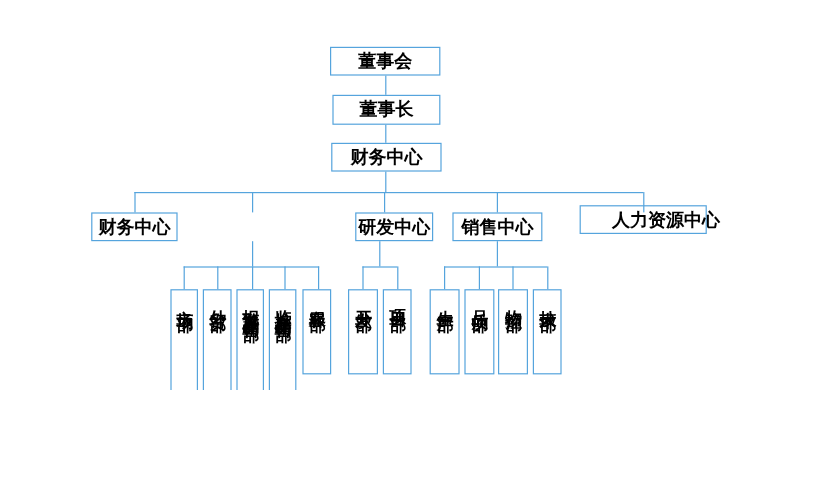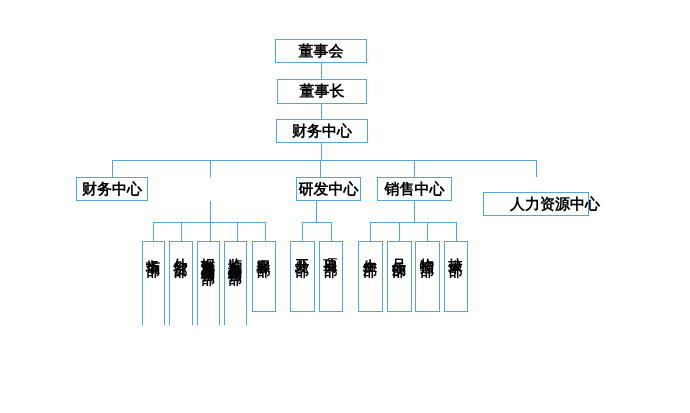--- a/index.html
+++ b/index.html
@@ -66,21 +66,21 @@
 
   <div class="node hbox" style="left:76px; top:177px; width:72px; height:24px;">
     <span>财务中心</span>
   </div>
   <div class="node hbox" style="left:296px; top:177px; width:65px; height:24px;">
     <span>研发中心</span>
   </div>
   <div class="node hbox" style="left:377px; top:177px; width:75px; height:24px;">
     <span>销售中心</span>
   </div>
-  <div class="node hbox" style="left:483px; top:192px; width:106px; height:24px;padding-left:38px;">
+  <div class="node hbox" style="left:483px; top:171px; width:106px; height:24px;padding-left:38px;">
     <span>人力资源中心</span>
   </div>
 
   <div class="node vbox" style="left:142px; top:241px; width:23px; height:120px;">
     <span class="vtext">市场部</span>
   </div>
   <div class="node vbox" style="left:169px; top:241px; width:24px; height:120px;">
     <span class="vtext">外贸部</span>
   </div>
   <div class="node vbox" style="left:197px; top:241px; width:23px; height:120px;">

